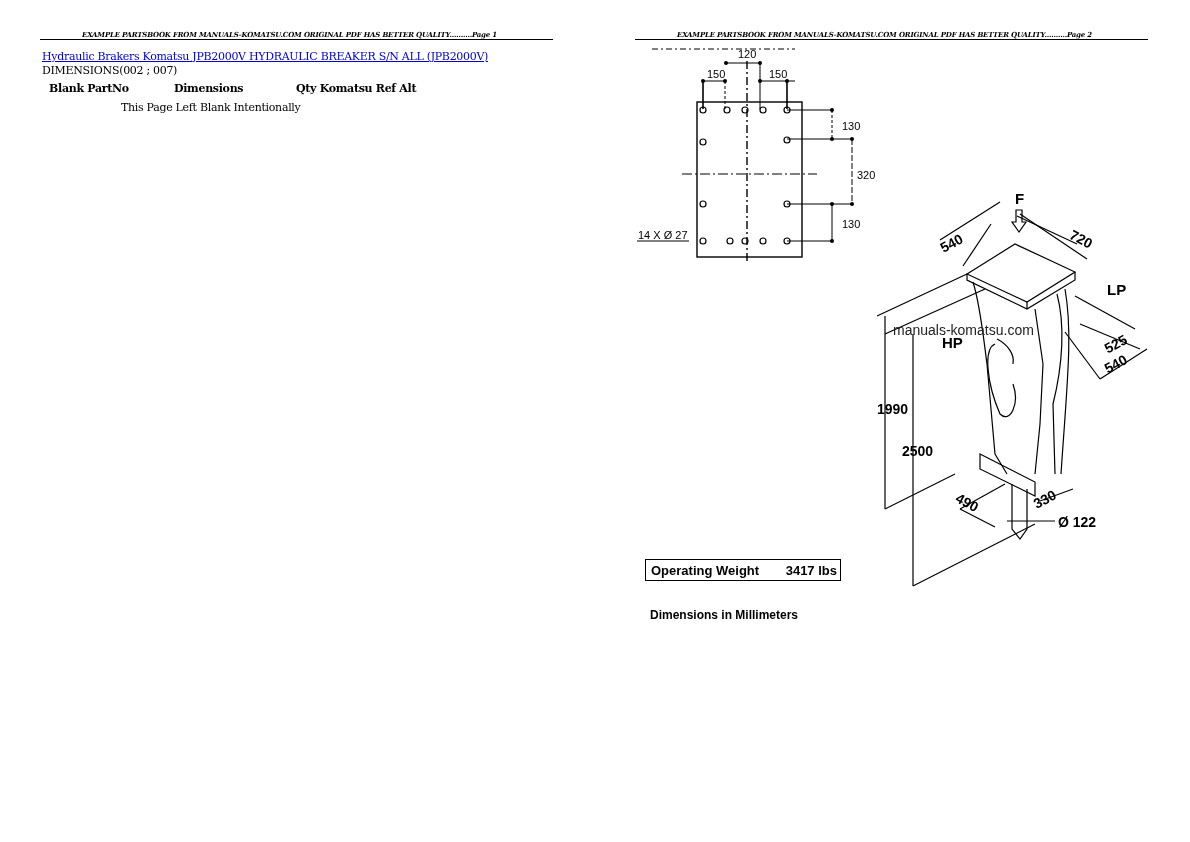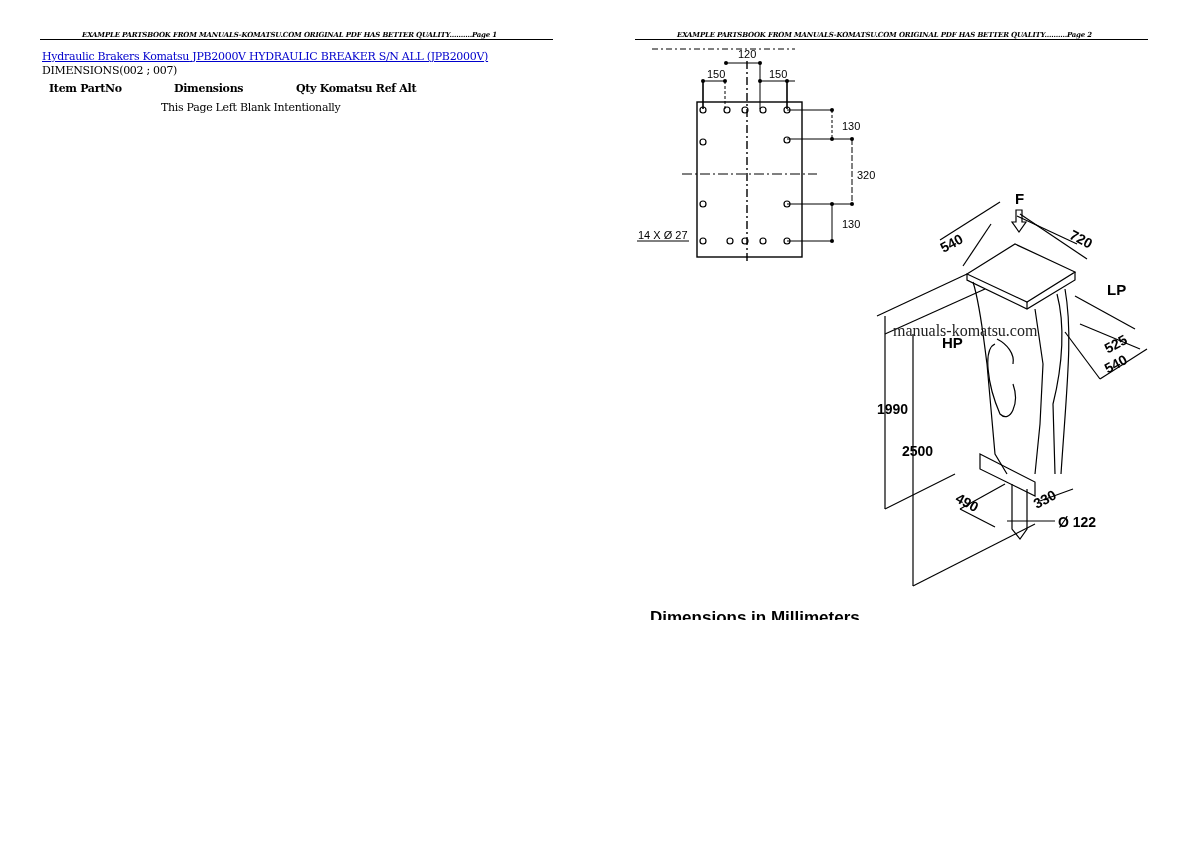--- a/index.html
+++ b/index.html
@@ -11,44 +11,44 @@
   .header-rule { position: absolute; top: 35px; height: 1px; background: #000; }
   .left-header { left: 82px; }
   .left-rule { left: 40px; width: 513px; }
   .right-header { left: 82px; }
   .right-rule { left: 40px; width: 513px; }
   .doc-link { position: absolute; left: 42px; top: 46px; font-size: 11px; color: #0000cc; text-decoration: underline; white-space: nowrap; letter-spacing: -0.3px; font-family: "DejaVu Serif", serif; }
   .doc-link span { cursor: pointer; }
   .section { position: absolute; left: 42px; top: 60px; font-size: 11px; white-space: nowrap; letter-spacing: -0.3px; }
   .col-headers { position: absolute; top: 78px; left: 0; font-weight: bold; font-size: 11px; white-space: nowrap; }
   .col-headers span { position: absolute; letter-spacing: -0.3px; }
-  .blank-note { position: absolute; left: 121px; top: 97px; font-size: 11px; white-space: nowrap; letter-spacing: -0.3px; margin-left: 40px; }
+  .blank-note { position: absolute; left: 121px; top: 97px; font-size: 11px; white-space: nowrap; letter-spacing: -0.3px; }
   svg text { font-family: "Liberation Sans", sans-serif; }
   .drawing { position: absolute; left: 0; top: 0; }
   .weight-box { position: absolute; left: 50px; top: 555px; width: 196px; height: 22px; border: 1px solid #000; font-family: "Liberation Sans", sans-serif; font-weight: bold; font-size: 13px; box-sizing: border-box; }
   .weight-box .lbl { position: absolute; left: 5px; top: 3px; }
   .weight-box .val { position: absolute; right: 3px; top: 3px; }
-  .dims-caption { position: absolute; left: 55px; top: 604px; height: 12px; overflow: hidden; font-family: "Liberation Sans", sans-serif; font-weight: bold; font-size: 17px; white-space: nowrap; }
-  .watermark { position: absolute; left: 298px; top: 318px; font-family: Liberation Serif, serif; font-size: 16px; color: #222; white-space: nowrap; }
+  .dims-caption { position: absolute; left: 55px; top: 604px; height: 12px; overflow: hidden; font-family: "Liberation Sans", sans-serif; font-weight: bold; font-size: 12px; white-space: nowrap; }
+  .watermark { position: absolute; left: 298px; top: 318px; font-family: Liberation Sans, sans-serif; font-size: 14px; color: #222; white-space: nowrap; }
 </style>
 </head>
 <body>
 
 <div class="page page-left">
   <div class="header left-header">EXAMPLE PARTSBOOK FROM MANUALS-KOMATSU.COM ORIGINAL PDF HAS BETTER QUALITY..........Page 1</div>
   <div class="header-rule left-rule"></div>
 
   <div class="doc-link">
     <span>Hydraulic Brakers Komatsu</span>
     <span>JPB2000V HYDRAULIC BREAKER S/N ALL (JPB2000V)</span>
   </div>
   <div class="section">DIMENSIONS(002 ; 007)</div>
 
   <div class="col-headers">
-    <span style="left:49px">Item PartNo</span>
+    <span style="left:49px">Blank PartNo</span>
     <span style="left:174px">Dimensions</span>
     <span style="left:296px">Qty Komatsu Ref Alt</span>
   </div>
   <div class="blank-note">This Page Left Blank Intentionally</div>
 </div>
 
 <div class="page page-right">
   <div class="header right-header">EXAMPLE PARTSBOOK FROM MANUALS-KOMATSU.COM ORIGINAL PDF HAS BETTER QUALITY..........Page 2</div>
   <div class="header-rule right-rule"></div>
 
@@ -172,14 +172,18 @@
       <text x="282" y="410" font-size="14">1990</text>
       <text x="307" y="452" font-size="14">2500</text>
       <text x="360" y="505" font-size="14" transform="rotate(28 375 500)">490</text>
       <text x="438" y="500" font-size="14" transform="rotate(-28 450 495)">330</text>
       <text x="463" y="523" font-size="14">Ø 122</text>
     </g>
   </svg>
 
   <div class="watermark">manuals-komatsu.com</div>
 
+  <div class="weight-box">
+    <span class="lbl">Operating Weight</span>
+    <span class="val">3417 lbs</span>
+  </div>
   <div class="dims-caption">Dimensions in Millimeters</div>
 </div>
 
 </body></html>

